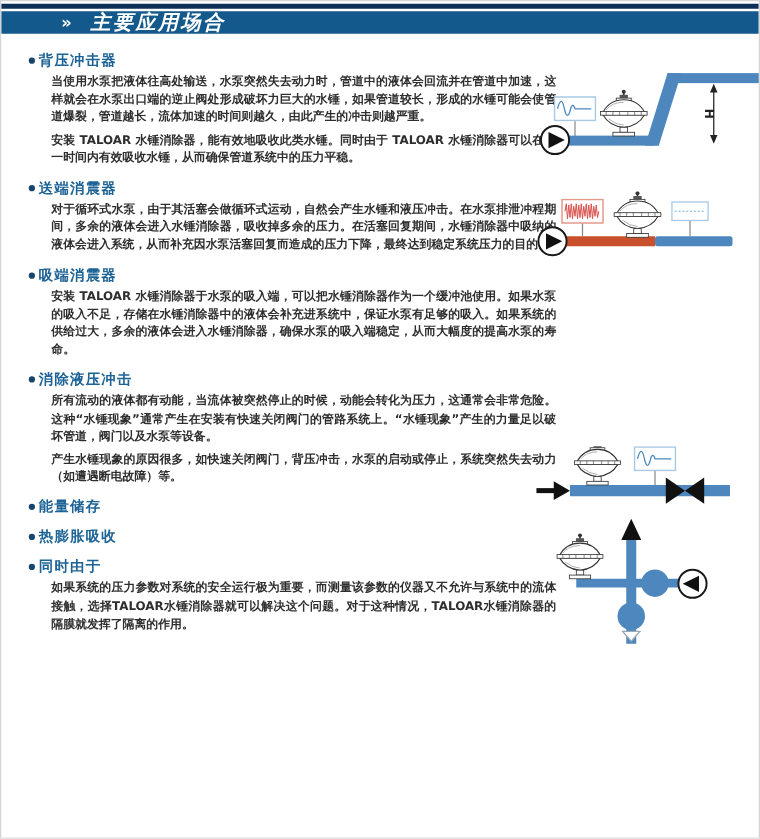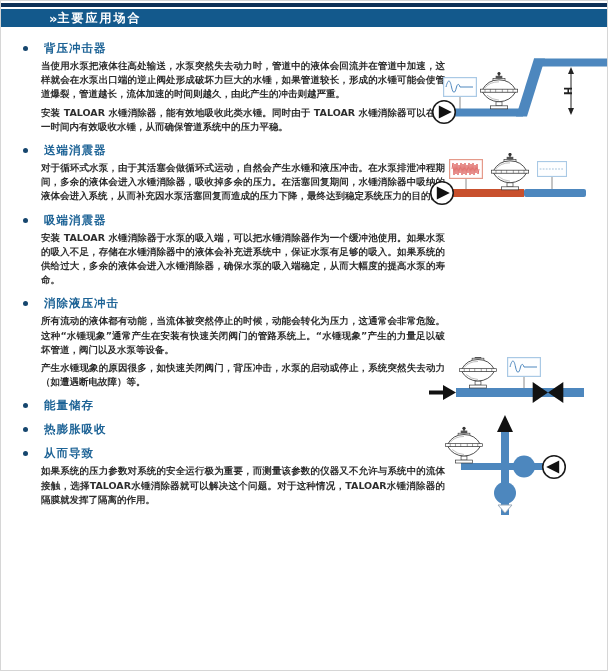--- a/index.html
+++ b/index.html
@@ -4,25 +4,25 @@
 <style>
   html,body{margin:0;padding:0;background:#f2f2f2;}
   .page{position:relative;width:608px;height:671px;background:#ffffff;
         border:1px solid #d6d6d6;box-sizing:border-box;overflow:hidden;
         font-family:"DejaVu Sans","Liberation Sans",sans-serif;}
   
   .top-strip{position:absolute;top:2px;left:0;right:0;height:4px;background:#0d3057;}
   .title-bar{position:absolute;top:8px;left:0;right:0;height:18px;background:#13598c;
              color:#fff;display:flex;align-items:center;}
   .title-bar .chev{margin-left:48px;font-size:13px;font-weight:bold;line-height:1;}
-  .title-bar .ttl{font-size:12px;font-weight:bold;letter-spacing:2px;}
+  .title-bar .ttl{margin-left:15px;font-size:16px;font-weight:bold;letter-spacing:2px;font-style:italic;}
   
   .content{position:absolute;top:36px;left:30px;width:414px;}
   .section{margin-bottom:9px;}
-  .head-row{display:flex;align-items:center;gap:16px;margin:4px 0 3px -8px;}
+  .head-row{display:flex;align-items:center;gap:3px;margin:4px 0 3px -8px;}
   .bullet{width:5px;height:5px;border-radius:50%;background:#16466e;flex:0 0 auto;}
   .head-row h3{margin:0;font-size:11.5px;font-weight:bold;color:#1d6396;letter-spacing:1px;}
   .section p{margin:0 0 4px 10px;font-size:9.5px;line-height:14.2px;color:#2e2e2e;
              text-align:justify;font-weight:bold;}
   .section p:last-child{margin-bottom:0;}
   
   .diag{position:absolute;}
   svg{display:block;}
   .pipe-b{fill:#4d87be;}
   .pipe-r{fill:#c8502d;}
@@ -140,21 +140,21 @@
     <div class="section">
       <div class="head-row">
         <span class="bullet"></span>
         <h3>热膨胀吸收</h3>
       </div>
     </div>
 
     <div class="section">
       <div class="head-row">
         <span class="bullet"></span>
-        <h3>从而导致</h3>
+        <h3>同时由于</h3>
       </div>
       <p>如果系统的压力参数对系统的安全运行极为重要，而测量该参数的仪器又不允许与系统中的流体接触，选择TALOAR水锤消除器就可以解决这个问题。对于这种情况，TALOAR水锤消除器的隔膜就发挥了隔离的作用。</p>
     </div>
 
   </div>
 
   <div class="diag" style="left:430px;top:44px">
     <svg width="178" height="118" viewBox="0 0 178 118">
       <line class="stem" x1="29" y1="52" x2="29" y2="64"></line>
       <rect class="pipe-b" x="13" y="63.5" width="79" height="8"></rect>

